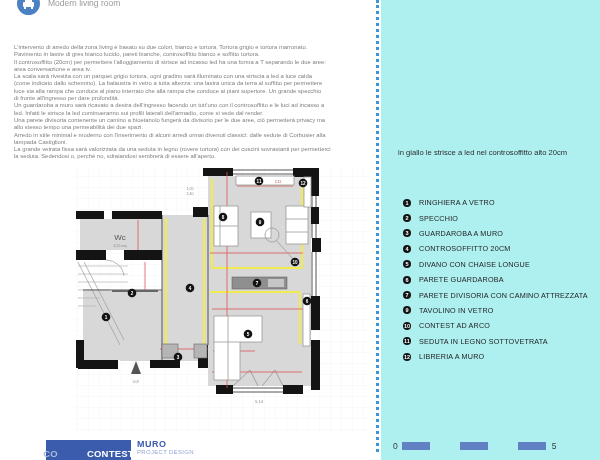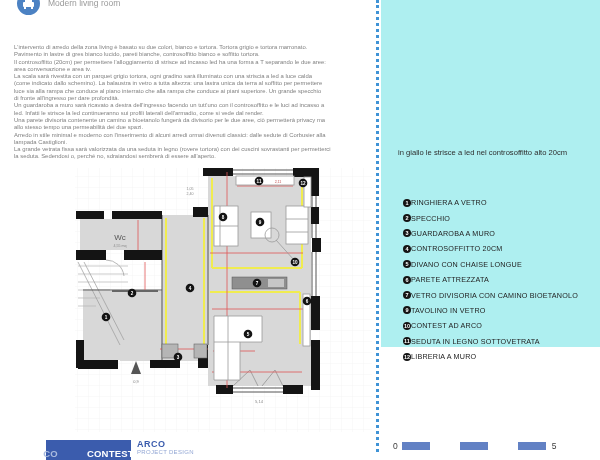--- a/index.html
+++ b/index.html
@@ -10,27 +10,27 @@
         background:#4c82c3;display:flex;align-items:center;justify-content:center;}
   .header-title{position:absolute;left:48px;top:-2px;font-size:8.5px;color:#9a9a9a;}
   
   .description{position:absolute;left:14px;top:44px;width:362px;font-size:5.9px;line-height:7.3px;
         color:#818181;}
   
   #plan{position:absolute;left:0;top:0;}
   
   .divider{position:absolute;left:376px;top:0;height:452px;width:0;border-left:3px dotted #3f93d6;}
   
-  .panel{position:absolute;left:381px;top:0;width:219px;height:347px;background:#aeeff0;}
+  .panel{position:absolute;left:381px;top:0;width:219px;height:460px;background:#aeeff0;}
   .note{position:absolute;left:17px;top:148px;width:195px;font-size:7.6px;color:#2e2e2e;}
   .legend{position:absolute;left:22px;top:195px;display:flex;flex-direction:column;}
   .legend-item{display:flex;align-items:center;height:15.4px;}
   .lnum{width:8px;height:8px;border-radius:50%;background:#141414;color:#fff;font-size:5.5px;
         font-weight:bold;display:flex;align-items:center;justify-content:center;flex:0 0 8px;}
-  .llabel{font-size:7.2px;color:#222;letter-spacing:0.2px;}
+  .llabel{margin-left:8px;font-size:7.2px;color:#222;letter-spacing:0.2px;}
   
   .scalebar{position:absolute;left:12px;top:441px;display:flex;align-items:center;}
   .scalebar .num{font-size:8.5px;color:#3c3c3c;}
   .sbar{width:28px;height:8px;background:#6281c4;margin:0 0 0 4px;}
   .sgap{width:26px;height:8px;}
   .scalebar .end{margin-left:6px;}
   
   .logo{position:absolute;left:46px;top:440px;width:85px;height:26px;background:#3b5cad;
         display:flex;align-items:center;justify-content:center;font-weight:bold;font-size:9.5px;
         letter-spacing:0.2px;cursor:pointer;}
@@ -281,25 +281,25 @@
         <div class="legend-item">
           <span class="lnum">4</span>
           <span class="llabel">CONTROSOFFITTO 20CM</span>
         </div>
         <div class="legend-item">
           <span class="lnum">5</span>
           <span class="llabel">DIVANO CON CHAISE LONGUE</span>
         </div>
         <div class="legend-item">
           <span class="lnum">6</span>
-          <span class="llabel">PARETE ATTREZZATA</span>
+          <span class="llabel">PARETE GUARDAROBA</span>
         </div>
         <div class="legend-item">
           <span class="lnum">7</span>
-          <span class="llabel">VETRO DIVISORIA CON CAMINO BIOETANOLO</span>
+          <span class="llabel">PARETE DIVISORIA CON CAMINO ATTREZZATA</span>
         </div>
         <div class="legend-item">
           <span class="lnum">9</span>
           <span class="llabel">TAVOLINO IN VETRO</span>
         </div>
         <div class="legend-item">
           <span class="lnum">10</span>
           <span class="llabel">CONTEST AD ARCO</span>
         </div>
         <div class="legend-item">
@@ -320,17 +320,17 @@
       <span class="sbar"></span>
       <span class="num end">5</span>
     </div>
   </div>
 
   <div class="logo">
     <span class="co">CO</span>
       <span class="contest">CONTEST</span>
   </div>
   <div class="brand">
-    <div class="brand-plan">ARCO</div>
+    <div class="brand-plan">MURO</div>
     <div class="brand-sub">PROJECT DESIGN</div>
   </div>
 
 </div>
 
 </body></html>

